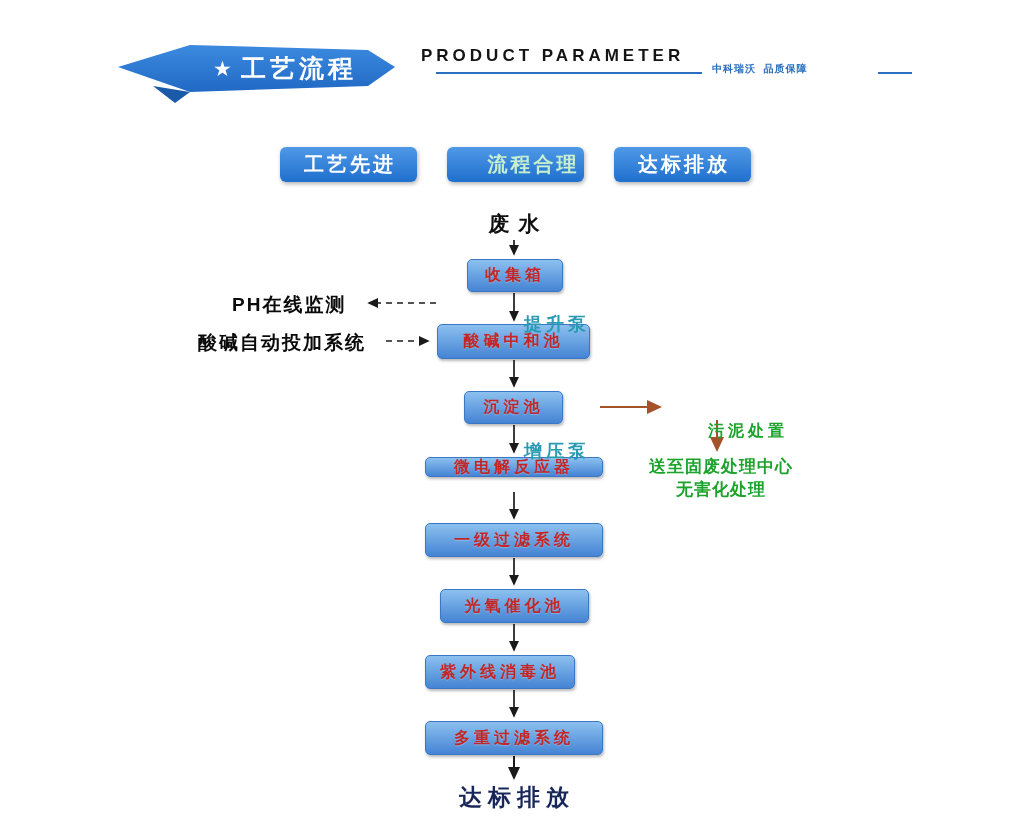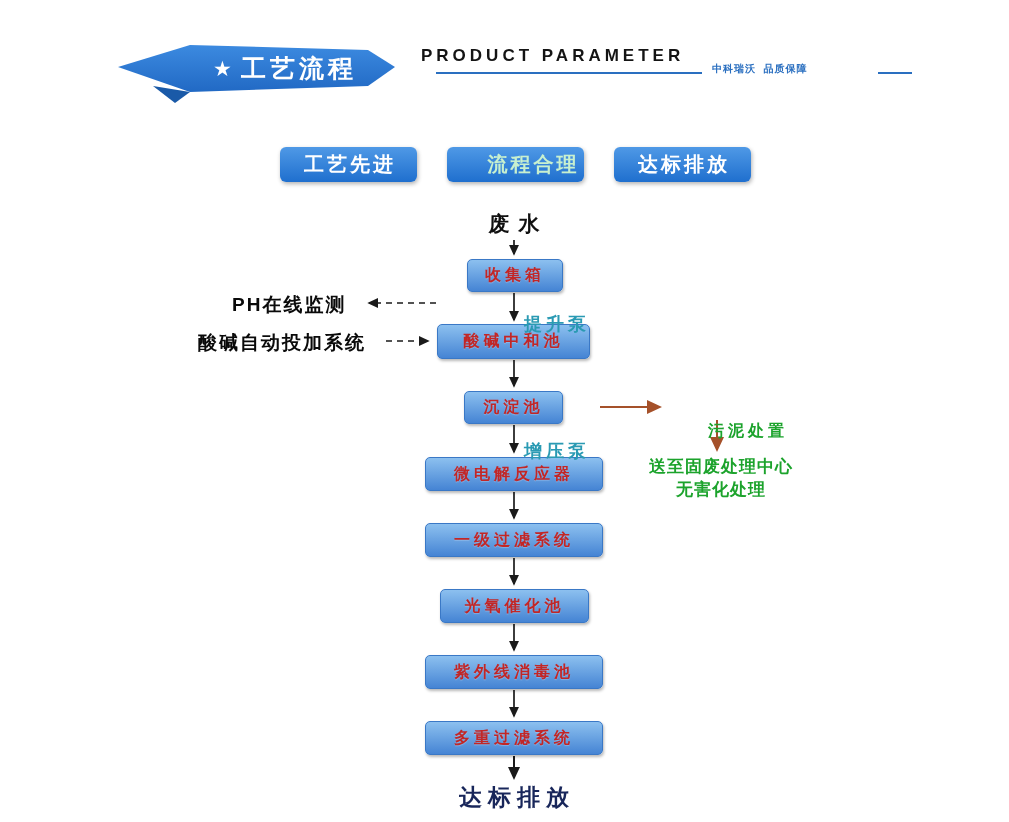--- a/index.html
+++ b/index.html
@@ -93,24 +93,24 @@
     <line x1="386" y1="341" x2="428" y2="341" stroke="#1a1a1a" stroke-width="1.7" stroke-dasharray="6 5" marker-end="url(#mBlack)"></line>
     <line x1="600" y1="407" x2="660" y2="407" stroke="#a5512a" stroke-width="2" marker-end="url(#mBrown)"></line>
     <line x1="717" y1="420" x2="717" y2="450" stroke="#a5512a" stroke-width="2" marker-end="url(#mBrown)"></line>
   </svg>
 
   <div class="source-label">废水</div>
 
   <div class="flow-box" style="left:467px; top:259px; width:96px;  height:33px;">收集箱</div>
   <div class="flow-box" style="left:437px; top:324px; width:153px; height:35px;">酸碱中和池</div>
   <div class="flow-box" style="left:464px; top:391px; width:99px;  height:33px;">沉淀池</div>
-  <div class="flow-box" style="left:425px; top:457px; width:178px; height:34px;">微电解反应器</div>
+  <div class="flow-box" style="left:425px; top:457px; width:178px; height:20px;">微电解反应器</div>
   <div class="flow-box" style="left:425px; top:523px; width:178px; height:34px;">一级过滤系统</div>
   <div class="flow-box" style="left:440px; top:589px; width:149px; height:34px;">光氧催化池</div>
-  <div class="flow-box" style="left:425px; top:655px; width:178px; height:34px;">紫外线消毒池</div>
+  <div class="flow-box" style="left:425px; top:655px; width:150px; height:34px;">紫外线消毒池</div>
   <div class="flow-box" style="left:425px; top:721px; width:178px; height:34px;">多重过滤系统</div>
 
   <div class="final-label">达标排放</div>
 
   <div class="pump-label" style="left:524px; top:300px;margin-top:12px;">提升泵</div>
   <div class="pump-label" style="left:524px; top:439px;">增压泵</div>
 
   <div class="ann-left" style="left:232px; top:292px;">PH在线监测</div>
   <div class="ann-left" style="left:198px; top:330px;">酸碱自动投加系统</div>
 

